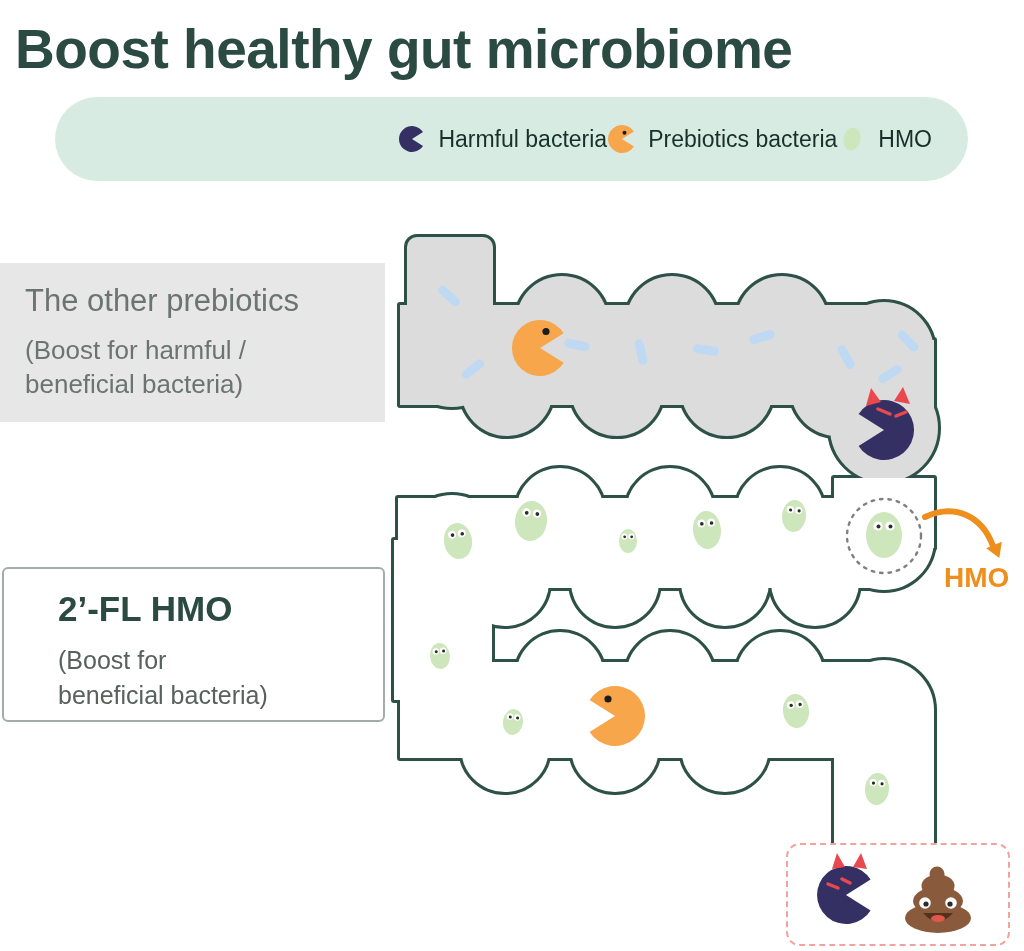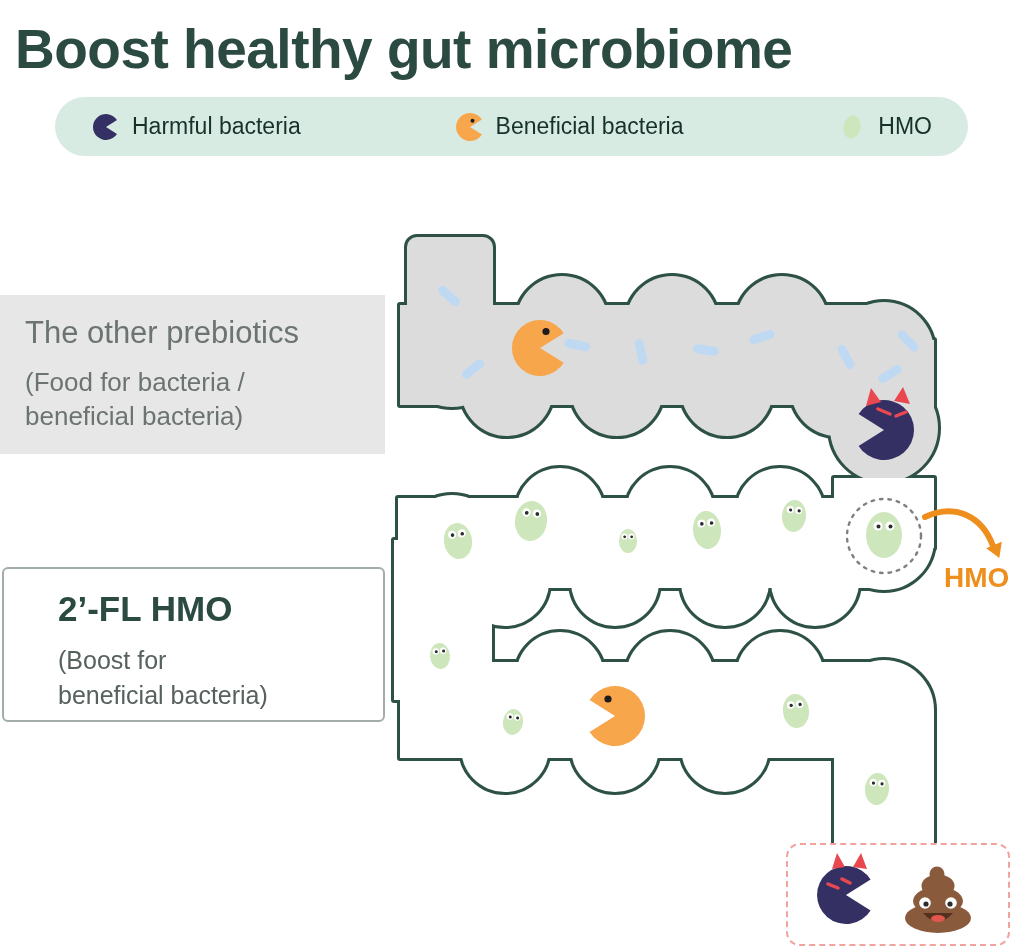--- a/index.html
+++ b/index.html
@@ -26,34 +26,33 @@
   .dotted{fill:none;stroke:#7f7f7f;stroke-width:2.4;stroke-dasharray:2.5 6;stroke-linecap:round;}
   .arrow{stroke:var(--accent-orange,#ee8e1c);stroke-width:6;fill:none;stroke-linecap:round;}
   .arrowhead{fill:var(--accent-orange,#ee8e1c);}
 
   .page-title{
     position:absolute;left:0;top:2px;width:100%;margin:15px;text-align:left;
     font-size:55px;font-weight:800;letter-spacing:-.5px;
     color:var(--title-green,#2b4a41);
   }
   .legend{
-    position:absolute;left:55px;top:97px;width:913px;height:59px;border-radius:42px;
+    position:absolute;left:55px;top:97px;width:913px;height:84px;border-radius:42px;
     background:var(--legend-bg,#d8ebe3);
-    display:flex;align-items:center;justify-content:space-between;
+    display:flex;align-items:center;justify-content:flex-end;
     padding:0 36px;box-sizing:border-box;
   }
   .legend-item{display:flex;align-items:center;gap:11px;}
   .legend-item span.lab{font-size:23px;font-weight:500;color:var(--legend-text,#16302a);}
   .legend-icon{display:block;}
 
   .callout{position:absolute;box-sizing:border-box;}
   .callout-gray{
     left:0;top:263px;width:385px;height:159px;background:var(--gray-box-bg,#e7e7e7);
     padding:20px 20px 0 25px;
-    margin-top:32px;
   }
   .callout-gray .c-title{font-size:31px;font-weight:500;color:var(--gray-text,#6b7470);}
   .callout-gray .c-line{font-size:26px;color:var(--gray-text,#6b7470);line-height:34px;}
   .callout-gray .c-lines{margin-top:14px;}
   .callout-white{
     left:2px;top:567px;width:383px;height:155px;background:#fff;
     border:2px solid #a3ada8;border-radius:6px;
     padding:20px 10px 14px 54px;
   }
   .callout-white .c-title{font-size:35px;font-weight:bold;color:var(--title-green,#2b4a41);}
@@ -259,34 +258,34 @@
       <svg class="legend-icon" width="30" height="30">
         <path class="bad" d="M15 15 L26 8.1 A13 13 0 1 0 26 21.9 Z"></path>
       </svg>
       <span class="lab">Harmful bacteria</span>
     </div>
     <div class="legend-item">
       <svg class="legend-icon" width="30" height="30">
         <path class="pac" d="M15 15 L26.9 7.6 A14 14 0 1 0 26.9 22.4 Z"></path>
         <circle class="paceye" cx="17.5" cy="8.8" r="2"></circle>
       </svg>
-      <span class="lab">Beneficial bacteria</span>
+      <span class="lab">Prebiotics bacteria</span>
     </div>
     <div class="legend-item">
       <svg class="legend-icon" width="30" height="30">
         <ellipse class="blob" cx="15" cy="15" rx="8.5" ry="11.5" transform="rotate(10 15 15)"></ellipse>
       </svg>
       <span class="lab">HMO</span>
     </div>
   </div>
 
   <div class="callout callout-gray">
     <div class="c-title">The other prebiotics</div>
     <div class="c-lines">
-      <div class="c-line">(Food for bacteria /</div>
+      <div class="c-line">(Boost for harmful /</div>
       <div class="c-line">beneficial bacteria)</div>
     </div>
   </div>
 
   <div class="callout callout-white">
     <div class="c-title">2’-FL HMO</div>
     <div class="c-lines">
       <div class="c-line">(Boost for</div>
       <div class="c-line">beneficial bacteria)</div>
     </div>

